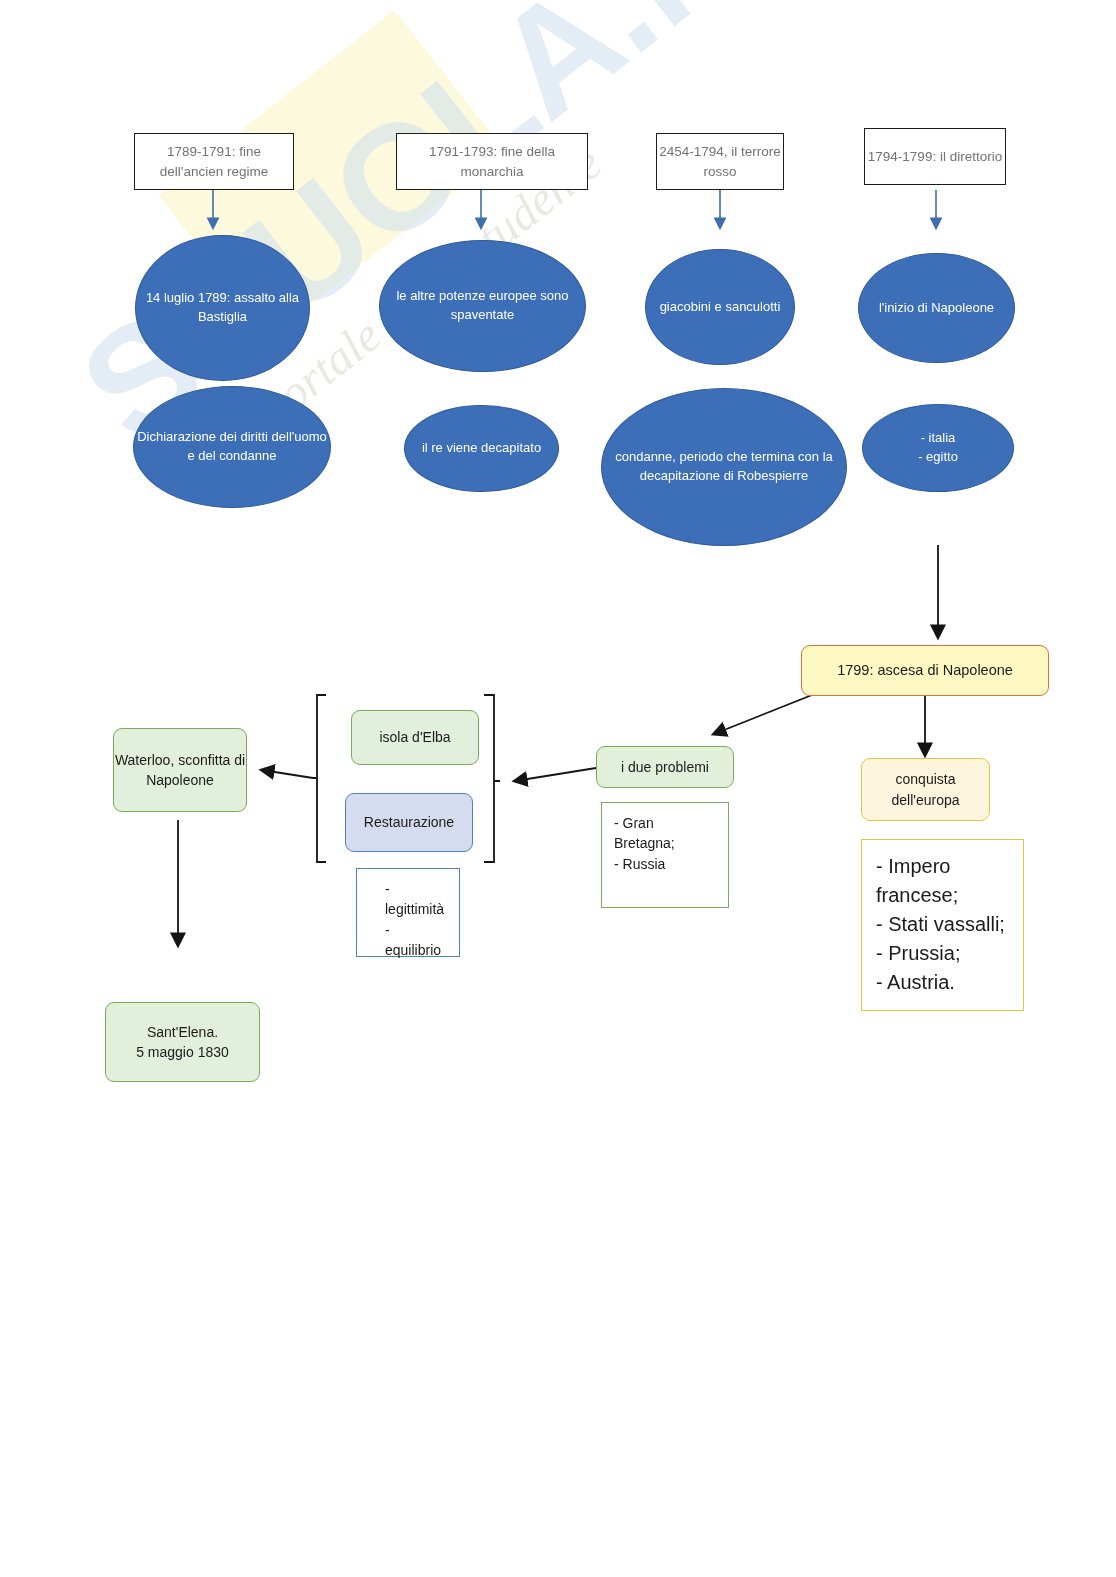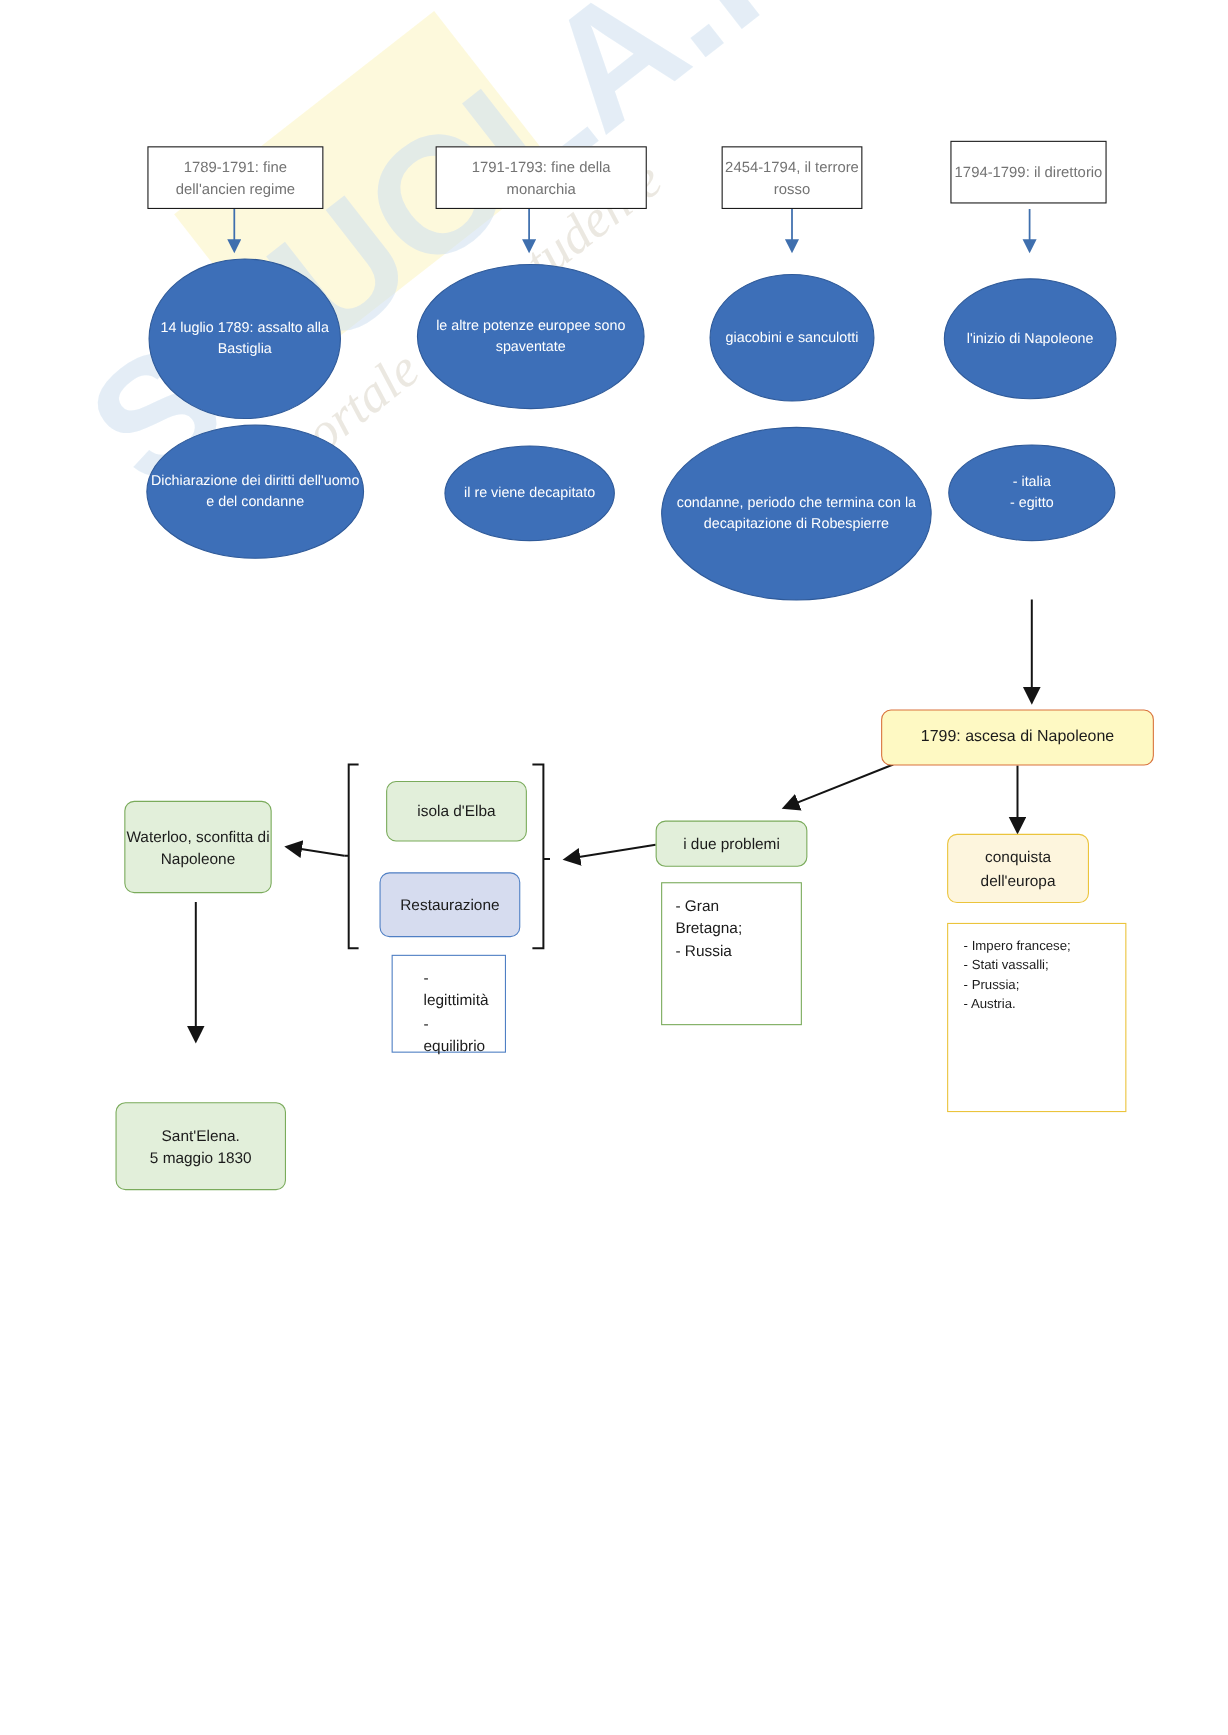--- a/index.html
+++ b/index.html
@@ -117,21 +117,21 @@
     background: #fdf5dd;
     border: 1.8px solid #ebc43c;
     border-radius: 9px;
     color: #1b1b1b;
     font-size: 14px;
   }
   .rect-yellow-list {
     background: #ffffff;
     border: 1.6px solid #ebc43c;
     color: #1b1b1b;
-    font-size: 12px;
+    font-size: 20px;
     justify-content: flex-start;
     align-items: flex-start;
     padding: 12px 14px;
     text-align: left;
   }
 
   #connectors {
     position: absolute;
     left: 0; top: 0;
     width: 1116px; height: 1577px;
@@ -249,21 +249,21 @@
     <span class="txt">- Impero francese;
 - Stati vassalli;
 - Prussia;
 - Austria.</span>
   </div>
 
   <div class="node rect-green" style="left:596px; top:746px; width:138px; height:42px;">
     <span class="txt">i due problemi</span>
   </div>
 
-  <div class="node rect-green-list" style="left:601px; top:802px; width:128px; height:130px;">
+  <div class="node rect-green-list" style="left:601px; top:802px; width:128px; height:106px;">
     <span class="txt">- Gran Bretagna;
 - Russia</span>
   </div>
 
   <div class="node rect-green" style="left:351px; top:710px; width:128px; height:55px;">
     <span class="txt">isola d'Elba</span>
   </div>
 
   <div class="node rect-lav" style="left:345px; top:793px; width:128px; height:59px;">
     <span class="txt">Restaurazione</span>

